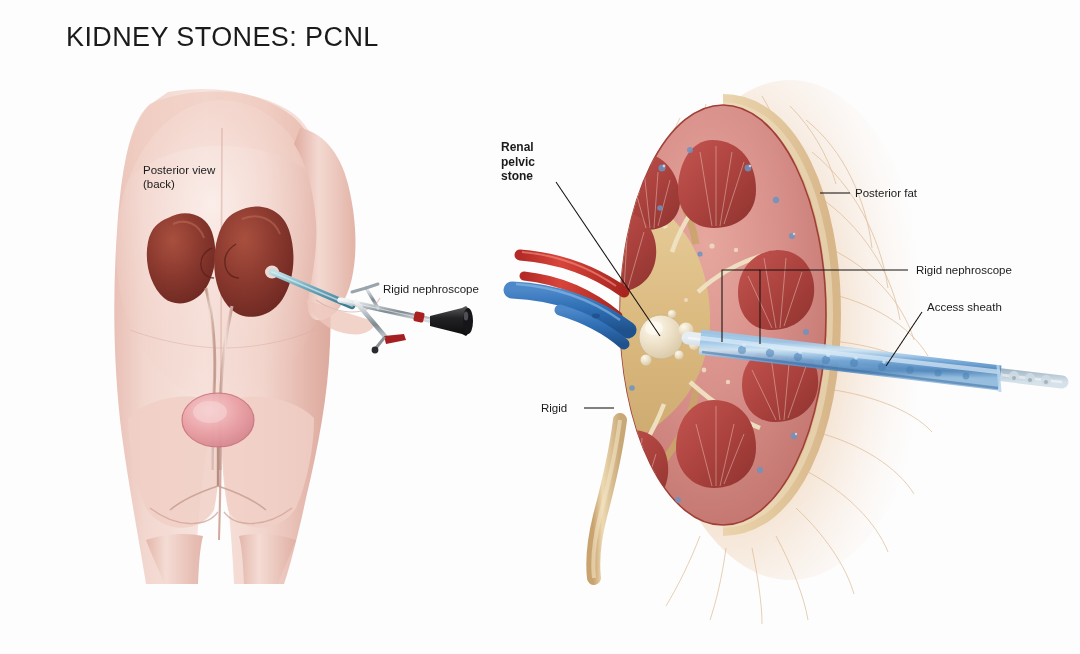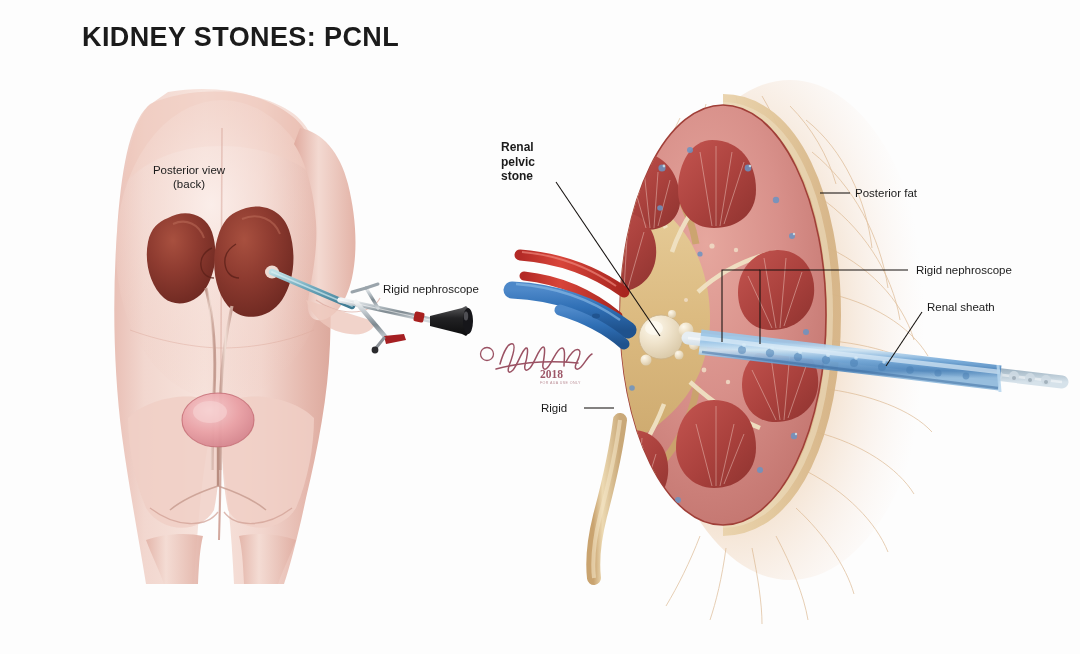--- a/index.html
+++ b/index.html
@@ -6,34 +6,34 @@
   html,body{margin:0;padding:0;}
   body{
     width:1080px;height:654px;
     background:#fdfdfd;
     font-family:"Liberation Sans", sans-serif;
     overflow:hidden;
     position:relative;
   }
   #figure{position:absolute;inset:0;}
   .title{
-    position:absolute;left:82px;top:22px;
-    font-size:27px;font-weight:700;letter-spacing:.4px;
+    position:absolute;left:66px;top:22px;
+    font-size:27px;font-weight:400;letter-spacing:.4px;
     color:#1b1b1b;
     font-family:"Liberation Sans", sans-serif;
   }
   .lbl{
     position:absolute;
     font-size:11.5px;color:#1b1b1b;
     line-height:1.22;
     white-space:pre-line;
     font-family:"Liberation Sans", sans-serif;
   }
   .lbl.bold{font-weight:bold;font-size:12px;}
-  .lbl.center{text-align:center;}
+  .lbl.center{}
   svg{display:block;}
   .leader{stroke:#15110f;stroke-width:1.05;fill:none;}
 </style>
 </head>
 <body>
 
 <div id="figure">
 
   <div class="title">KIDNEY STONES: PCNL</div>
 
@@ -511,34 +511,18 @@
   <div class="lbl" style="left:383px;top:282px;">Rigid nephroscope</div>
 
   <div class="lbl bold" style="left:501px;top:140px;">Renal
 pelvic
 stone</div>
 
   <div class="lbl" style="left:855px;top:186px;">Posterior fat</div>
 
   <div class="lbl" style="left:916px;top:263px;">Rigid nephroscope</div>
 
-  <div class="lbl" style="left:927px;top:300px;">Renal sheath</div>
+  <div class="lbl" style="left:927px;top:300px;">Access sheath</div>
 
   <div class="lbl" style="left:541px;top:401px;">Rigid</div>
 
-  <div style="position:absolute;left:478px;top:336px;width:125px;height:48px;">
-    <svg width="125" height="48" viewBox="0 0 125 48" xmlns="http://www.w3.org/2000/svg">
-      <g stroke="#8d3a4e" fill="none" stroke-width="1.5" stroke-linecap="round" opacity=".88">
-        <circle cx="9" cy="18" r="6.5" stroke-width="1.3"></circle>
-        <path d="M22,28 C26,14 31,6 35,8 C38,10 34,22 31,30 C29,36 31,38 35,34
-                 C40,28 44,14 48,12 C51,11 49,22 47,29 C46,34 48,36 52,32
-                 C57,26 61,12 65,11 C68,10 66,22 65,28 C64,33 67,35 70,31
-                 C75,25 79,12 84,12 C88,12 86,24 86,30"></path>
-        <path d="M88,26 C92,18 97,12 101,14 C104,16 100,24 98,28 C96,33 99,35 103,31
-                 C107,27 110,20 114,18"></path>
-        <path d="M18,33 C40,27 70,24 100,27"></path>
-      </g>
-      <text x="62" y="42" font-family="'Liberation Serif', serif" font-size="11.5" font-weight="bold" fill="#8d3a4e" opacity=".85">2018</text>
-      <text x="62" y="47.5" font-family="'Liberation Sans', sans-serif" font-size="3.6" fill="#9c5a66" opacity=".7" letter-spacing="0.4">FOR AUA USE ONLY</text>
-    </svg>
-  </div>
 
 </div>
 
 </body></html>

